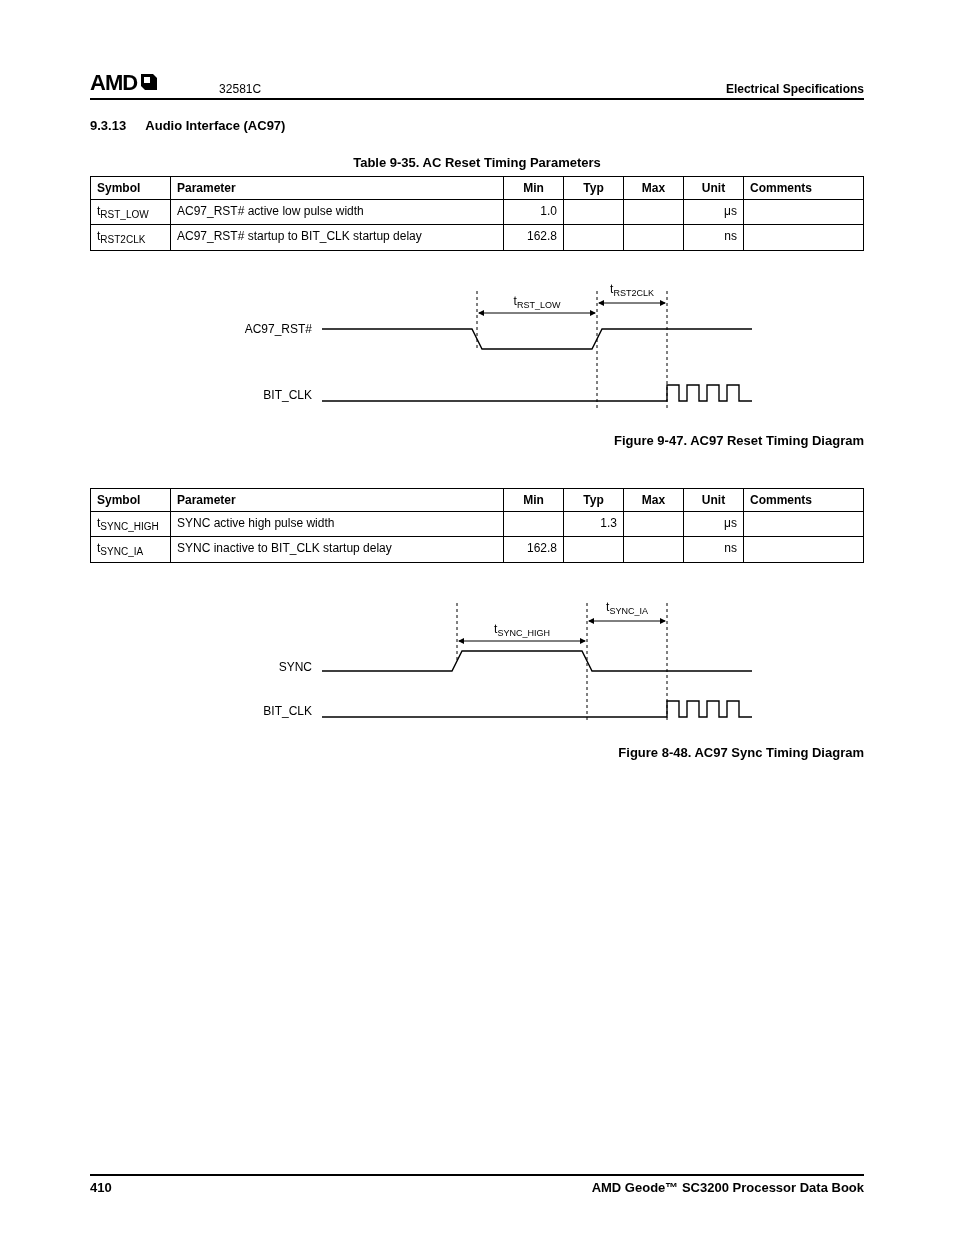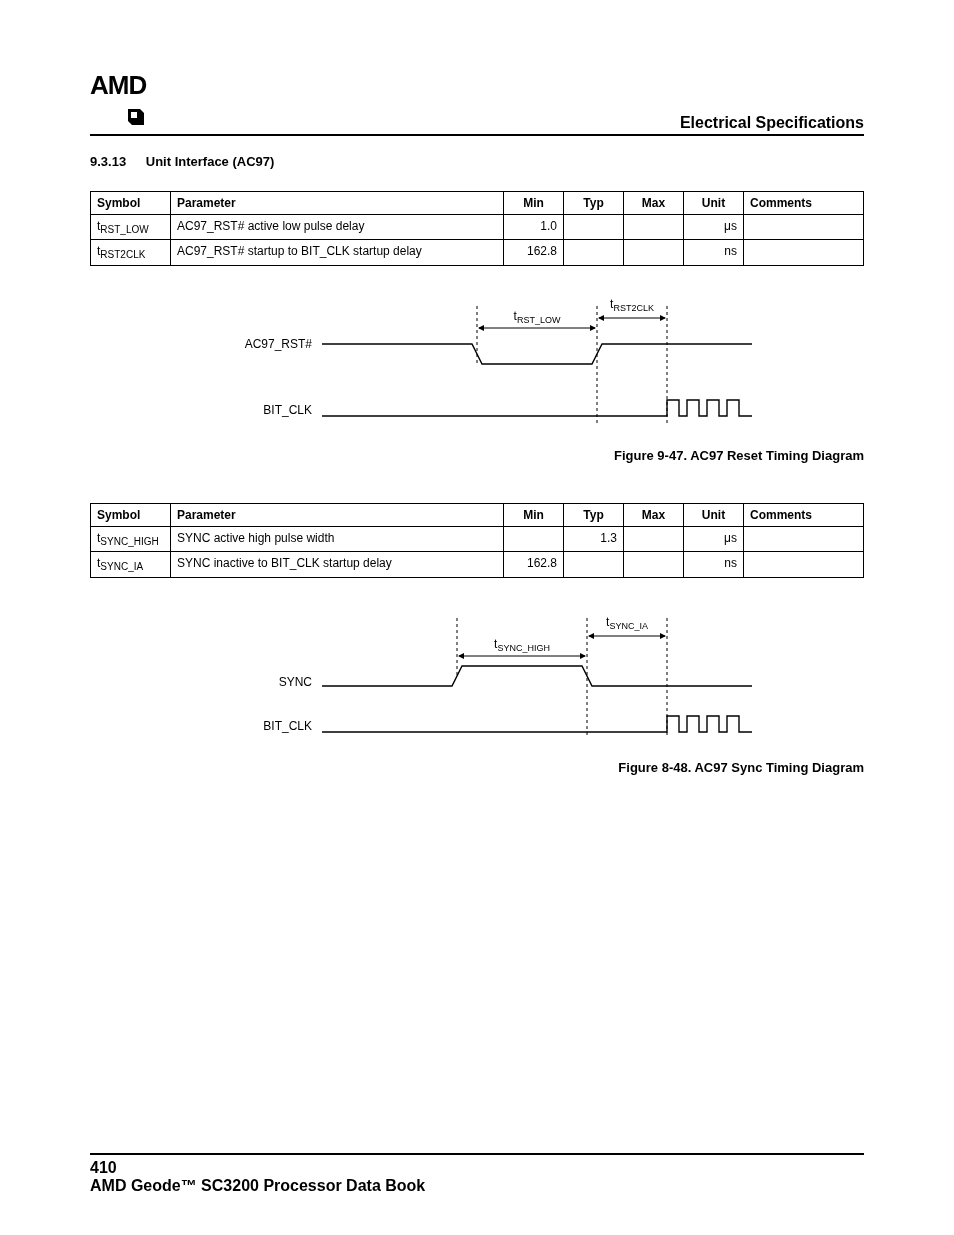--- a/index.html
+++ b/index.html
@@ -19,36 +19,35 @@
   .header-row {
     display: flex;
     justify-content: space-between;
     align-items: flex-end;
     border-bottom: 2px solid #000;
     padding-bottom: 2px;
     margin-bottom: 18px;
   }
   .logo {
     font-weight: 900;
-    font-size: 26px;
+    font-size: 22px;
     letter-spacing: -1px;
     display: flex;
     align-items: flex-end;
-    flex-direction: column;
   }
   .logo-text { font-family: Arial, sans-serif; }
   .logo-glyph { display: inline-block; margin-left: 2px; }
   .header-center {
     font-size: 12px;
     text-align: left;
     flex: 1;
     padding-left: 60px;
   }
   .header-right {
-    font-size: 16px;
+    font-size: 12px;
     font-weight: bold;
   }
   .section-heading {
     font-size: 13px;
     font-weight: bold;
     margin-bottom: 22px;
   }
   .section-num { display: inline-block; margin-right: 16px; text-align: center; }
   .table-caption {
     text-align: center;
@@ -83,48 +82,49 @@
 
   .footer-row {
     position: absolute;
     bottom: 40px;
     left: 90px;
     right: 90px;
     border-top: 2px solid #000;
     padding-top: 4px;
     display: flex;
     justify-content: space-between;
-    font-size: 16px;
-    flex-direction: column;
+    font-size: 13px;
   }
   .footer-left { font-weight: bold; }
   .footer-right { font-weight: bold; }
 </style>
 </head>
 <body>
 
 <div class="page">
 
   <div class="header-row">
     <div class="logo">
       <span class="logo-text">AMD</span>
       <span class="logo-glyph">
         <svg width="20" height="18" viewBox="0 0 20 18">
             <path d="M2 2 L14 2 L14 14 L2 14 Z M5 5 L5 11 L11 11 L11 5 Z M14 2 L18 6 L18 18 L6 18 L2 14 L14 14 Z" fill="#000"></path>
           </svg>
       </span>
     </div>
+    <div class="header-center">32581C</div>
     <div class="header-right">Electrical Specifications</div>
   </div>
 
   <div class="section-heading">
     <span class="section-num">9.3.13</span>
-    <span>Unit Interface (AC97)</span>
-  </div>
-
+    <span>Audio Interface (AC97)</span>
+  </div>
+
+  <div class="table-caption">Table 9-35.  AC Reset Timing Parameters</div>
   <table class="param">
     <colgroup>
       <col style="width:80px">
         <col>
         <col style="width:60px">
         <col style="width:60px">
         <col style="width:60px">
         <col style="width:60px">
         <col style="width:120px">
     </colgroup>
@@ -135,21 +135,21 @@
         <th>Min</th>
         <th>Typ</th>
         <th>Max</th>
         <th>Unit</th>
         <th style="text-align:left">Comments</th>
       </tr>
     </thead>
     <tbody>
       <tr>
         <td class="sym"><span>t</span><span class="sub">RST_LOW</span></td>
-        <td>AC97_RST# active low pulse delay</td>
+        <td>AC97_RST# active low pulse width</td>
         <td class="center">1.0</td>
         <td class="center"></td>
         <td class="center"></td>
         <td class="center">μs</td>
         <td></td>
       </tr>
       <tr>
         <td class="sym"><span>t</span><span class="sub">RST2CLK</span></td>
         <td>AC97_RST# startup to BIT_CLK startup delay</td>
         <td class="center">162.8</td>

